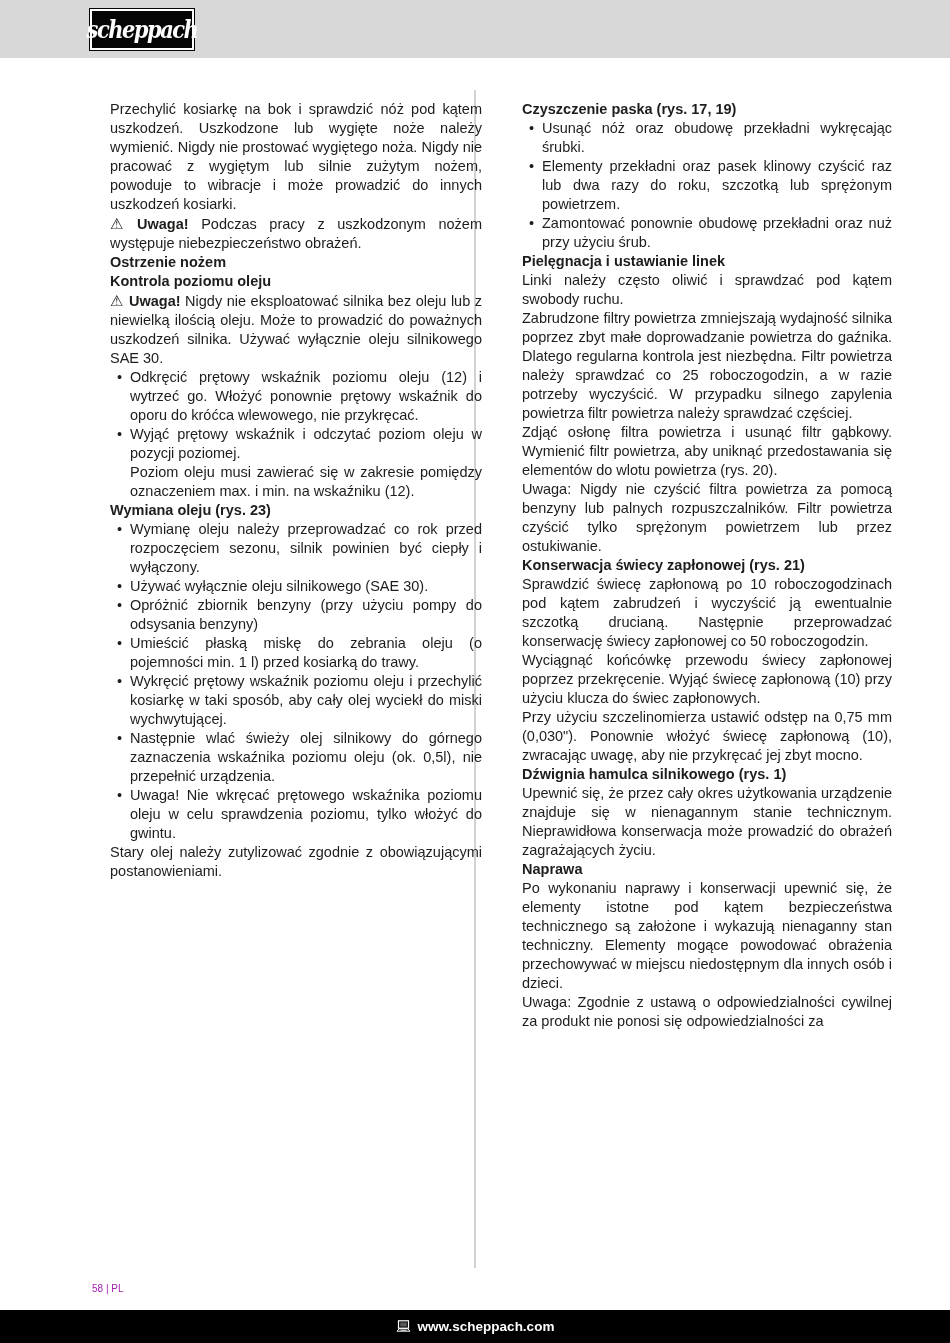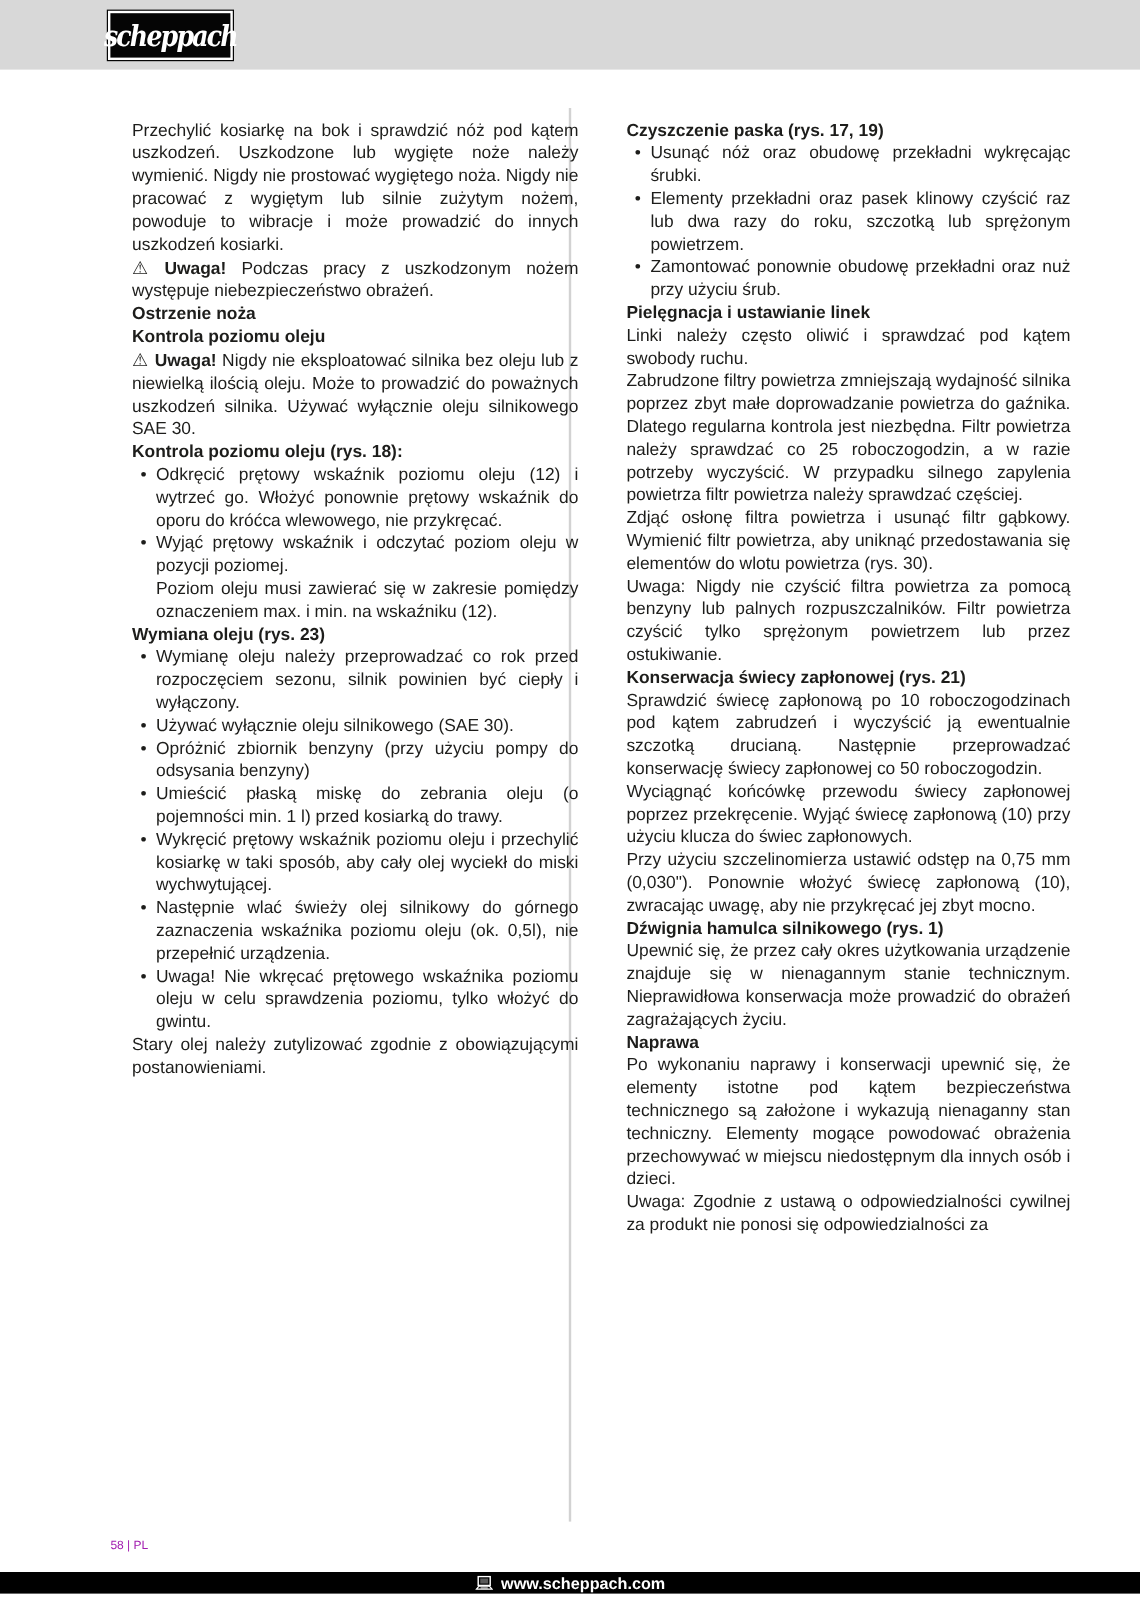--- a/index.html
+++ b/index.html
@@ -29,44 +29,43 @@
   .col li{position:relative;text-align:justify;}
   .col li::before{content:"•";position:absolute;left:-13px;top:0;}
   .col li .cont{display:block;}
   .warn-icon{font-size:15px;margin-right:5px;}
   .gap-line{margin-top:19px;}
   .gap-med{margin-top:29px;}
   .gap-large{margin-top:48px;}
   
   .page-label{position:absolute;left:92px;top:1283px;font-size:10px;color:#a21caf;}
   .footer-bar{
-    position:absolute;left:0;top:1310px;width:950px;height:18px;background:#000000;
+    position:absolute;left:0;top:1310px;width:950px;height:33px;background:#000000;
     display:flex;align-items:center;justify-content:center;gap:7px;
     color:#ffffff;font-size:13.5px;font-weight:bold;
   }
   .footer-bar svg{display:block;}
 </style>
 </head>
 <body>
 
 <div class="header-band">
   <div class="logo-box">
     <span>scheppach</span>
   </div>
 </div>
 
 <div class="divider"></div>
 
 <div class="col col-left">
     <p>Przechylić kosiarkę na bok i sprawdzić nóż pod kątem uszkodzeń. Uszkodzone lub wygięte noże należy wymienić. Nigdy nie prostować wygiętego noża. Nigdy nie pracować z wygiętym lub silnie zużytym nożem, powoduje to wibracje i może prowadzić do innych uszkodzeń kosiarki.</p>
     <p class="gap-line"><span class="warn-icon">⚠</span><strong>Uwaga! </strong>Podczas pracy z uszkodzonym nożem występuje niebezpieczeństwo obrażeń.</p>
-    <h3 class="gap-large">Ostrzenie noża</h3>
+    <h3 class="gap-large">Ostrzenie nożem</h3>
     <h3 class="gap-line">Kontrola poziomu oleju</h3>
     <p class="gap-line"><span class="warn-icon">⚠</span><strong>Uwaga! </strong>Nigdy nie eksploatować silnika bez oleju lub z niewielką ilością oleju. Może to prowadzić do poważnych uszkodzeń silnika. Używać wyłącznie oleju silnikowego SAE 30.</p>
-    <h3 class="gap-line">Kontrola poziomu oleju (rys. 18):</h3>
     <ul>
       <li>Odkręcić prętowy wskaźnik poziomu oleju (12) i wytrzeć go. Włożyć ponownie prętowy wskaźnik do oporu do króćca wlewowego, nie przykręcać.</li>
       <li>Wyjąć prętowy wskaźnik i odczytać poziom oleju w pozycji poziomej.<span class="cont">Poziom oleju musi zawierać się w zakresie pomiędzy oznaczeniem max. i min. na wskaźniku (12).</span></li>
     </ul>
     <h3 class="gap-line">Wymiana oleju (rys. 23)</h3>
     <ul>
       <li>Wymianę oleju należy przeprowadzać co rok przed rozpoczęciem sezonu, silnik powinien być ciepły i wyłączony.</li>
       <li>Używać wyłącznie oleju silnikowego (SAE 30).</li>
       <li>Opróżnić zbiornik benzyny (przy użyciu pompy do odsysania benzyny)</li>
       <li>Umieścić płaską miskę do zebrania oleju (o pojemności min. 1 l) przed kosiarką do trawy.</li>
@@ -79,21 +78,21 @@
 <div class="col col-right">
     <h3>Czyszczenie paska (rys. 17, 19)</h3>
     <ul>
       <li>Usunąć nóż oraz obudowę przekładni wykręcając śrubki.</li>
       <li>Elementy przekładni oraz pasek klinowy czyścić raz lub dwa razy do roku, szczotką lub sprężonym powietrzem.</li>
       <li>Zamontować ponownie obudowę przekładni oraz nuż przy użyciu śrub.</li>
     </ul>
     <h3>Pielęgnacja i ustawianie linek</h3>
     <p>Linki należy często oliwić i sprawdzać pod kątem swobody ruchu.</p>
     <p>Zabrudzone filtry powietrza zmniejszają wydajność silnika poprzez zbyt małe doprowadzanie powietrza do gaźnika. Dlatego regularna kontrola jest niezbędna. Filtr powietrza należy sprawdzać co 25 roboczogodzin, a w razie potrzeby wyczyścić. W przypadku silnego zapylenia powietrza filtr powietrza należy sprawdzać częściej.</p>
-    <p>Zdjąć osłonę filtra powietrza i usunąć filtr gąbkowy. Wymienić filtr powietrza, aby uniknąć przedostawania się elementów do wlotu powietrza (rys. 30).</p>
+    <p>Zdjąć osłonę filtra powietrza i usunąć filtr gąbkowy. Wymienić filtr powietrza, aby uniknąć przedostawania się elementów do wlotu powietrza (rys. 20).</p>
     <p>Uwaga: Nigdy nie czyścić filtra powietrza za pomocą benzyny lub palnych rozpuszczalników. Filtr powietrza czyścić tylko sprężonym powietrzem lub przez ostukiwanie.</p>
     <h3 class="gap-line">Konserwacja świecy zapłonowej (rys. 21)</h3>
     <p>Sprawdzić świecę zapłonową po 10 roboczogodzinach pod kątem zabrudzeń i wyczyścić ją ewentualnie szczotką drucianą. Następnie przeprowadzać konserwację świecy zapłonowej co 50 roboczogodzin.</p>
     <p>Wyciągnąć końcówkę przewodu świecy zapłonowej poprzez przekręcenie. Wyjąć świecę zapłonową (10) przy użyciu klucza do świec zapłonowych.</p>
     <p>Przy użyciu szczelinomierza ustawić odstęp na 0,75 mm (0,030"). Ponownie włożyć świecę zapłonową (10), zwracając uwagę, aby nie przykręcać jej zbyt mocno.</p>
     <h3 class="gap-med">Dźwignia hamulca silnikowego (rys. 1)</h3>
     <p>Upewnić się, że przez cały okres użytkowania urządzenie znajduje się w nienagannym stanie technicznym. Nieprawidłowa konserwacja może prowadzić do obrażeń zagrażających życiu.</p>
     <h3 class="gap-line">Naprawa</h3>
     <p>Po wykonaniu naprawy i konserwacji upewnić się, że elementy istotne pod kątem bezpieczeństwa technicznego są założone i wykazują nienaganny stan techniczny. Elementy mogące powodować obrażenia przechowywać w miejscu niedostępnym dla innych osób i dzieci.</p>
     <p>Uwaga: Zgodnie z ustawą o odpowiedzialności cywilnej za produkt nie ponosi się odpowiedzialności za</p>

